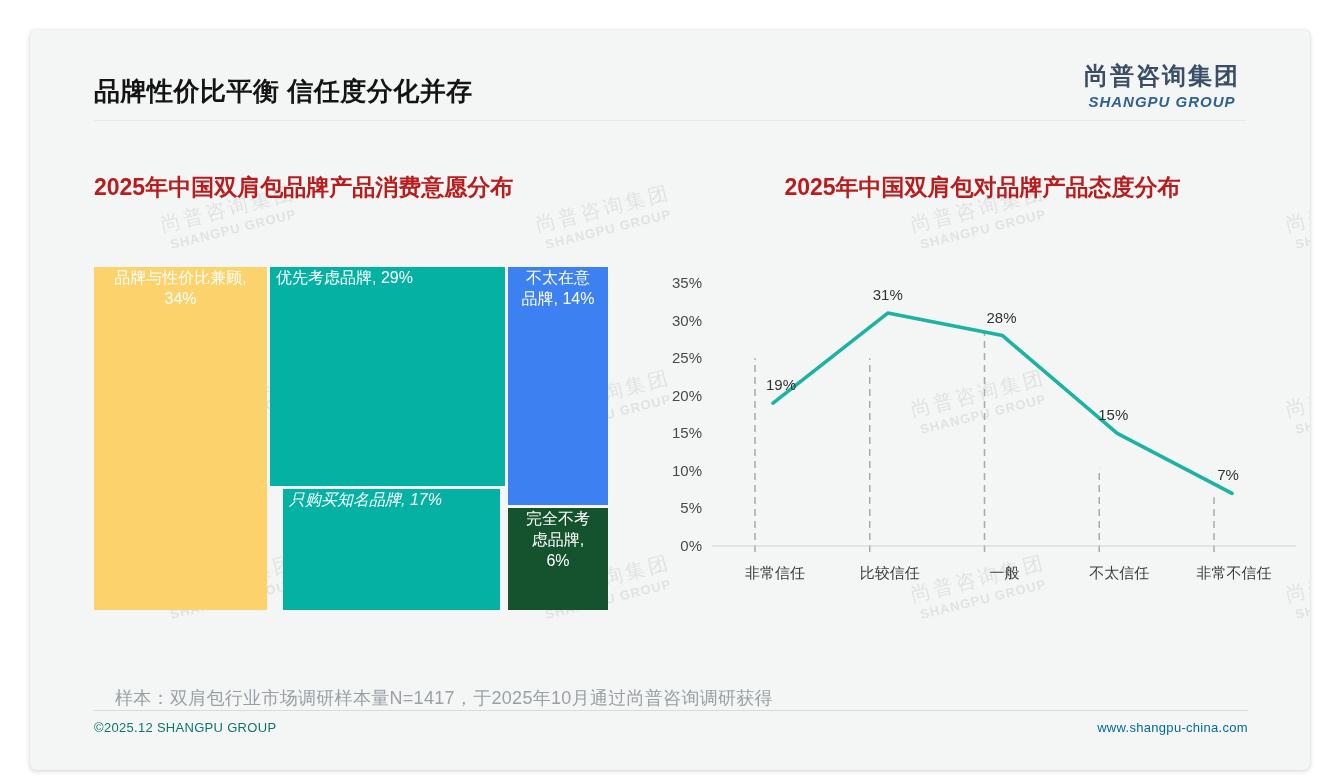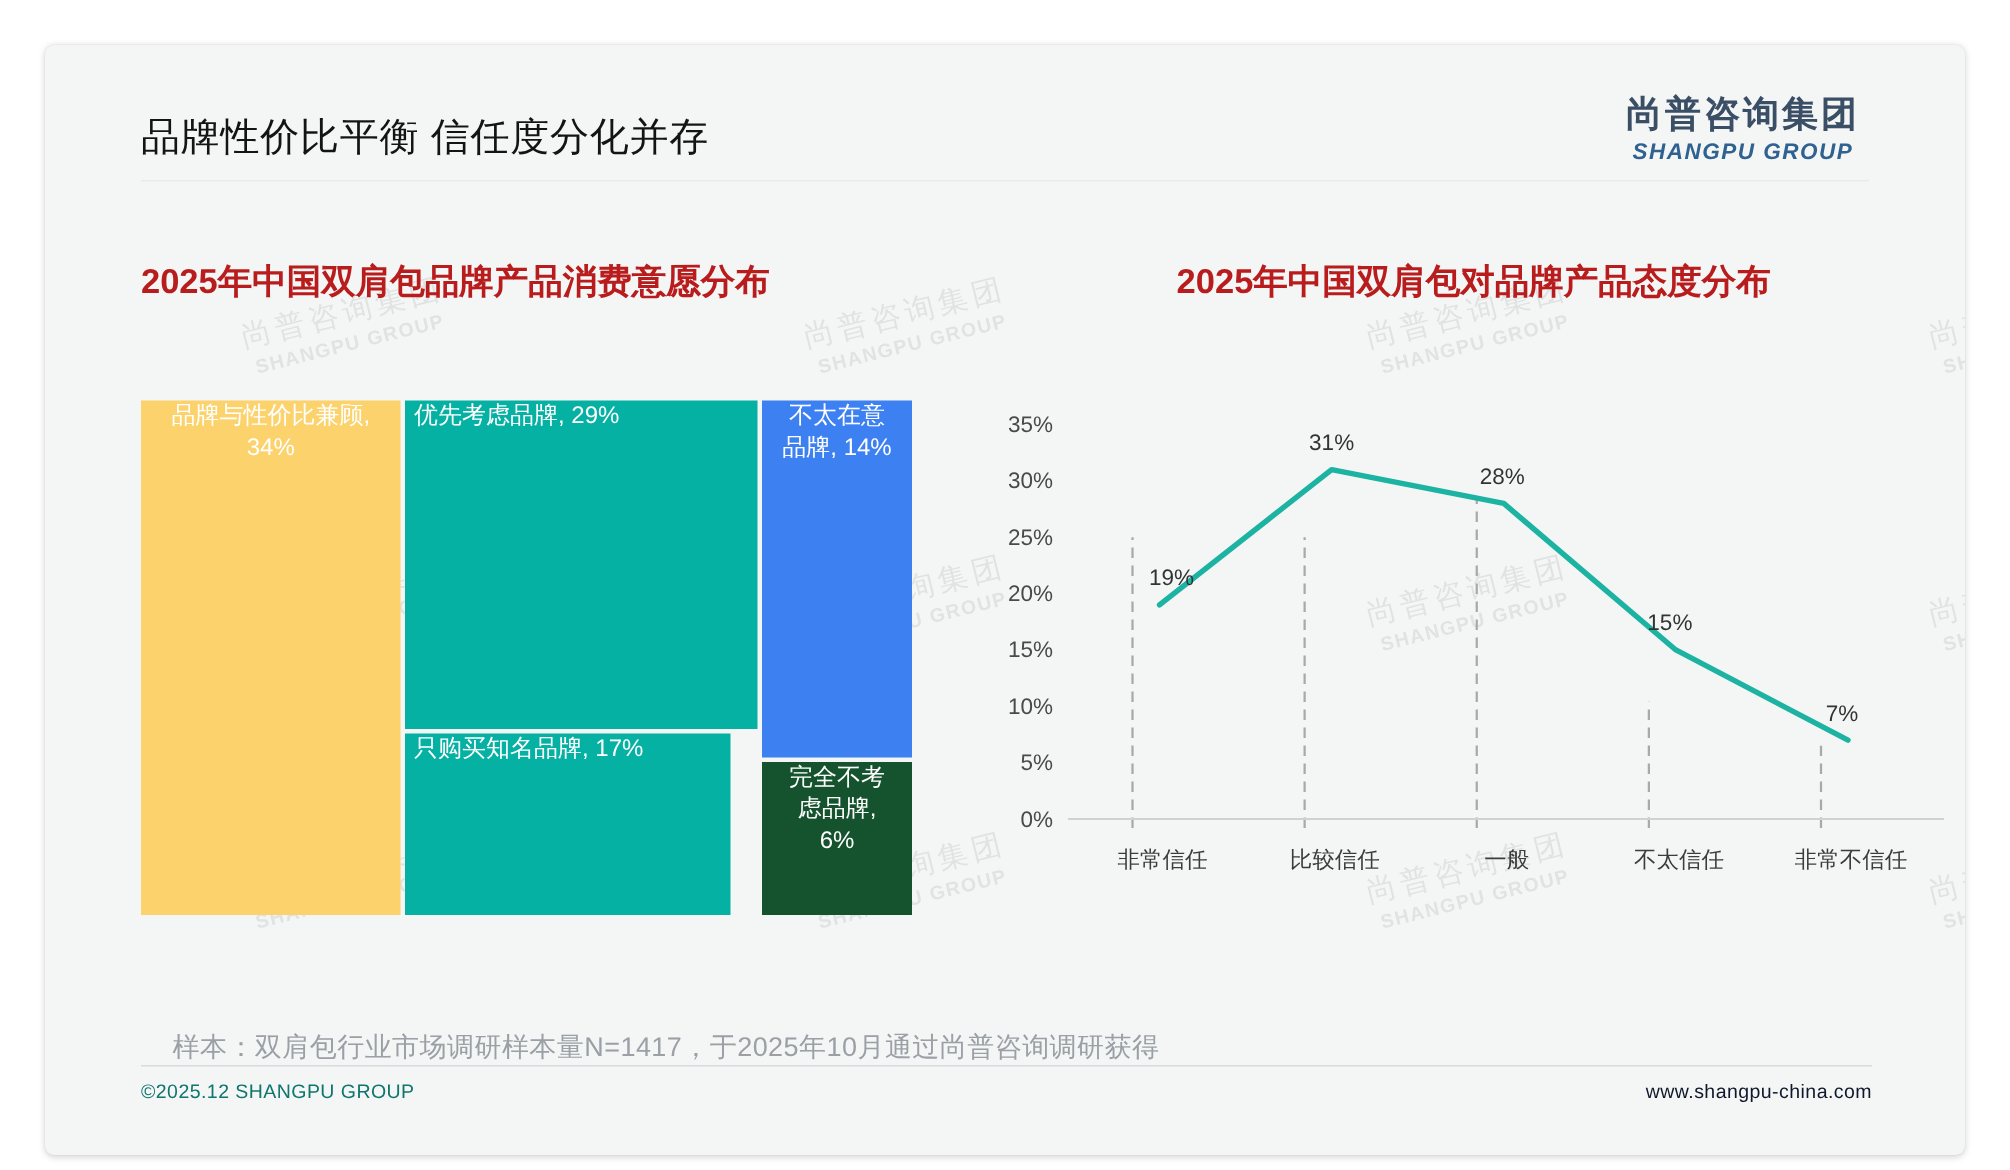--- a/index.html
+++ b/index.html
@@ -24,21 +24,21 @@
     transform: rotate(-14deg);
     color: rgba(60,60,60,0.10);
     user-select: none;
   }
   .wm .wm-cn { font-size: 20px; letter-spacing: 3px; white-space: nowrap; }
   .wm .wm-en { font-size: 13px; font-weight: bold; letter-spacing: 1px; white-space: nowrap; }
   
   .content { position: absolute; inset: 0; z-index: 1; }
   .page-title {
     position: absolute; left: 64px; top: 44px;
-    font-size: 26px; font-weight: normal; color: #141414;
+    font-size: 26px; font-weight: bold; color: #141414;
     letter-spacing: 0.5px; white-space: nowrap;
   }
   .title-rule {
     position: absolute; left: 64px; right: 64px; top: 90px;
     height: 1px; background: rgba(0,0,0,0.045);
   }
   .logo { position: absolute; right: 70px; top: 30px; text-align: center; }
   .logo-cn {
     font-size: 24px; font-weight: bold; color: #3a4e66;
     letter-spacing: 2px; white-space: nowrap;
@@ -57,41 +57,41 @@
   
   .treemap { position: absolute; left: 64px; top: 237px; width: 514px; height: 343px; }
   .tm-block {
     position: absolute; display: flex; flex-direction: column;
     color: #ffffff;
     font-size: 16px; line-height: 1.32;
   }
   .tm-block .tm-line { display: block; }
   .tm-b0 { left: 0;   top: 0;   width: 173px; height: 343px; align-items: center; padding-bottom: 3px; text-align: center; }
   .tm-b1 { left: 176px; top: 0;   width: 235px; height: 219px; align-items: flex-start; padding: 0 0 5px 6px; }
-  .tm-b2 { left: 176px; top: 222px; width: 217px; height: 121px; align-items: flex-start; padding: 0 0 5px 6px; }
+  .tm-b2 { left: 189px; top: 222px; width: 217px; height: 121px; align-items: flex-start; padding: 0 0 5px 6px; font-style: italic; }
   .tm-b3 { left: 414px; top: 0;   width: 100px; height: 238px; align-items: center; padding-bottom: 13px; text-align: center; }
   .tm-b4 { left: 414px; top: 241px; width: 100px; height: 102px; align-items: center; padding-bottom: 5px; text-align: center; }
   
   .linechart { position: absolute; left: 610px; top: 223px; width: 670px; height: 340px; }
   
   .footnote {
     position: absolute; left: 85px; top: 656px;
     font-size: 18px; color: #9aa0a6; letter-spacing: 0.3px; white-space: nowrap;
   }
   .footer-rule {
     position: absolute; left: 64px; right: 62px; top: 680px;
     height: 1px; background: #d7dade;
   }
   .footer-left {
     position: absolute; left: 64px; top: 690px;
     font-size: 13px; color: #0f766e; letter-spacing: 0.3px;
   }
   .footer-right {
     position: absolute; right: 62px; top: 690px;
-    font-size: 13px; color: #0f172a; letter-spacing: 0.3px;
+    font-size: 13px; color: #0369a1; letter-spacing: 0.3px;
   }
 </style>
 </head>
 <body>
 
 <div class="slide">
 
   <div class="wm-layer">
       <div class="wm" style="left: 110px; top: 165px;">
         <div class="wm-cn">尚普咨询集团</div>

